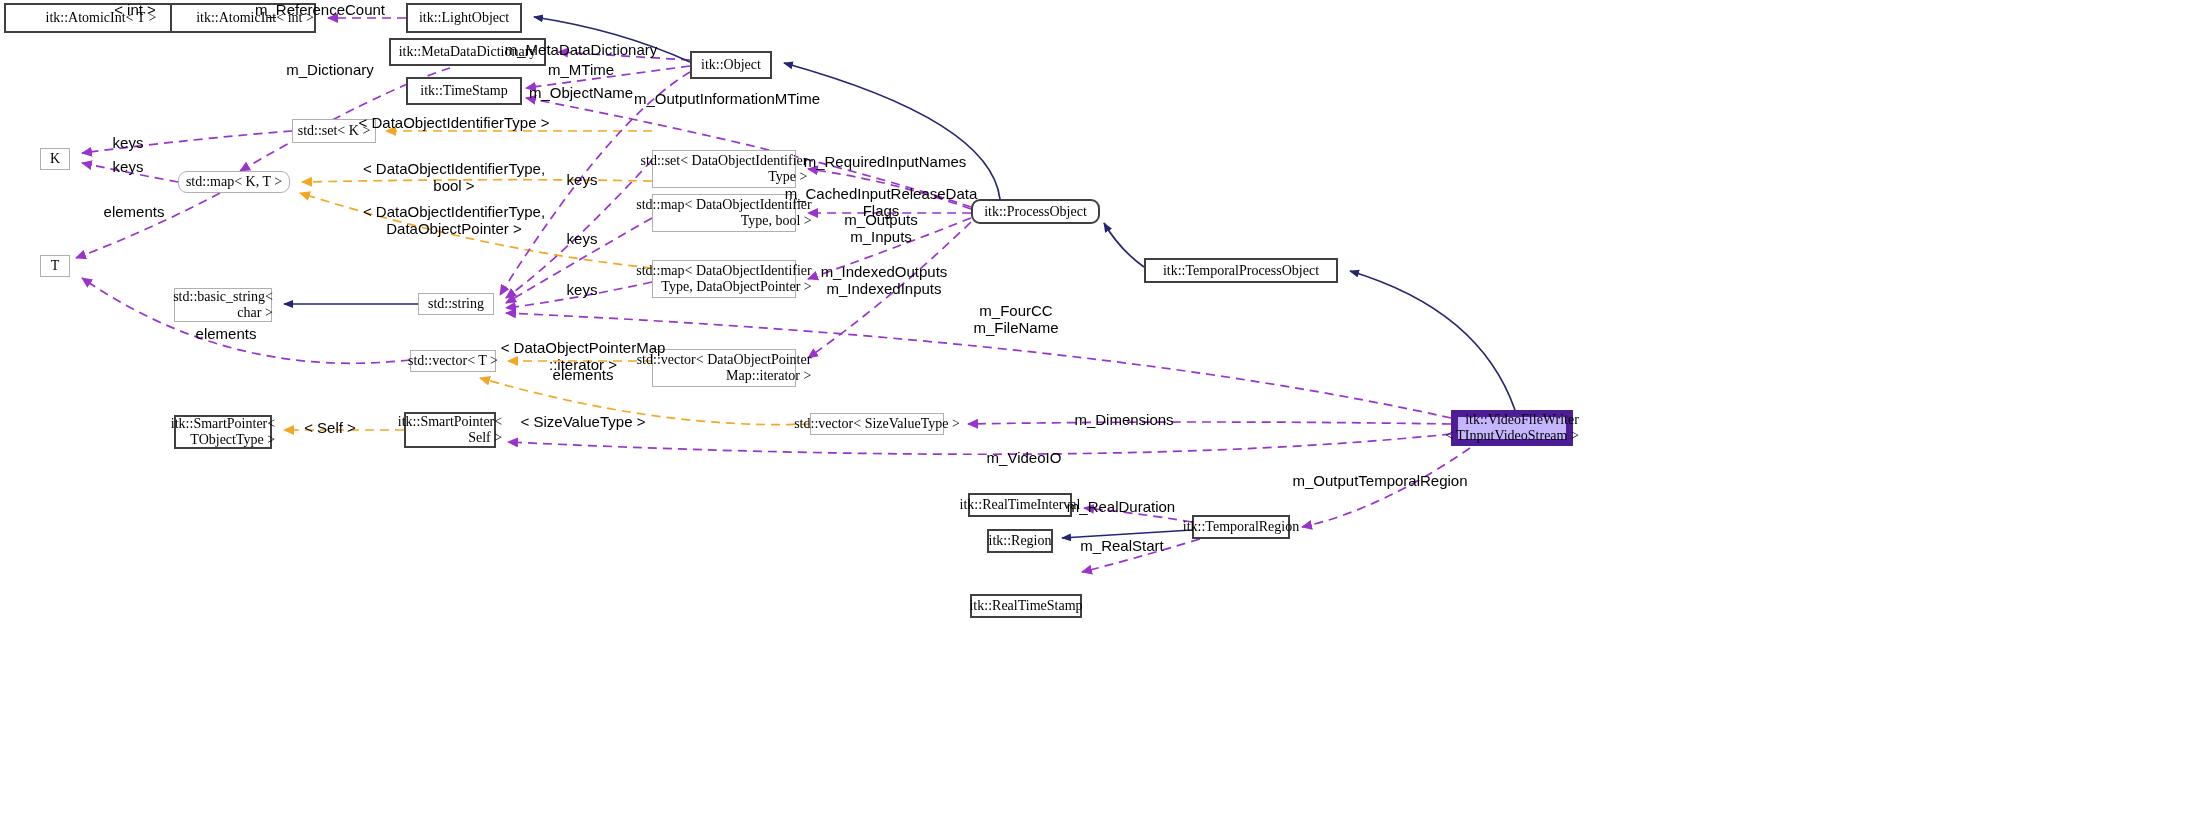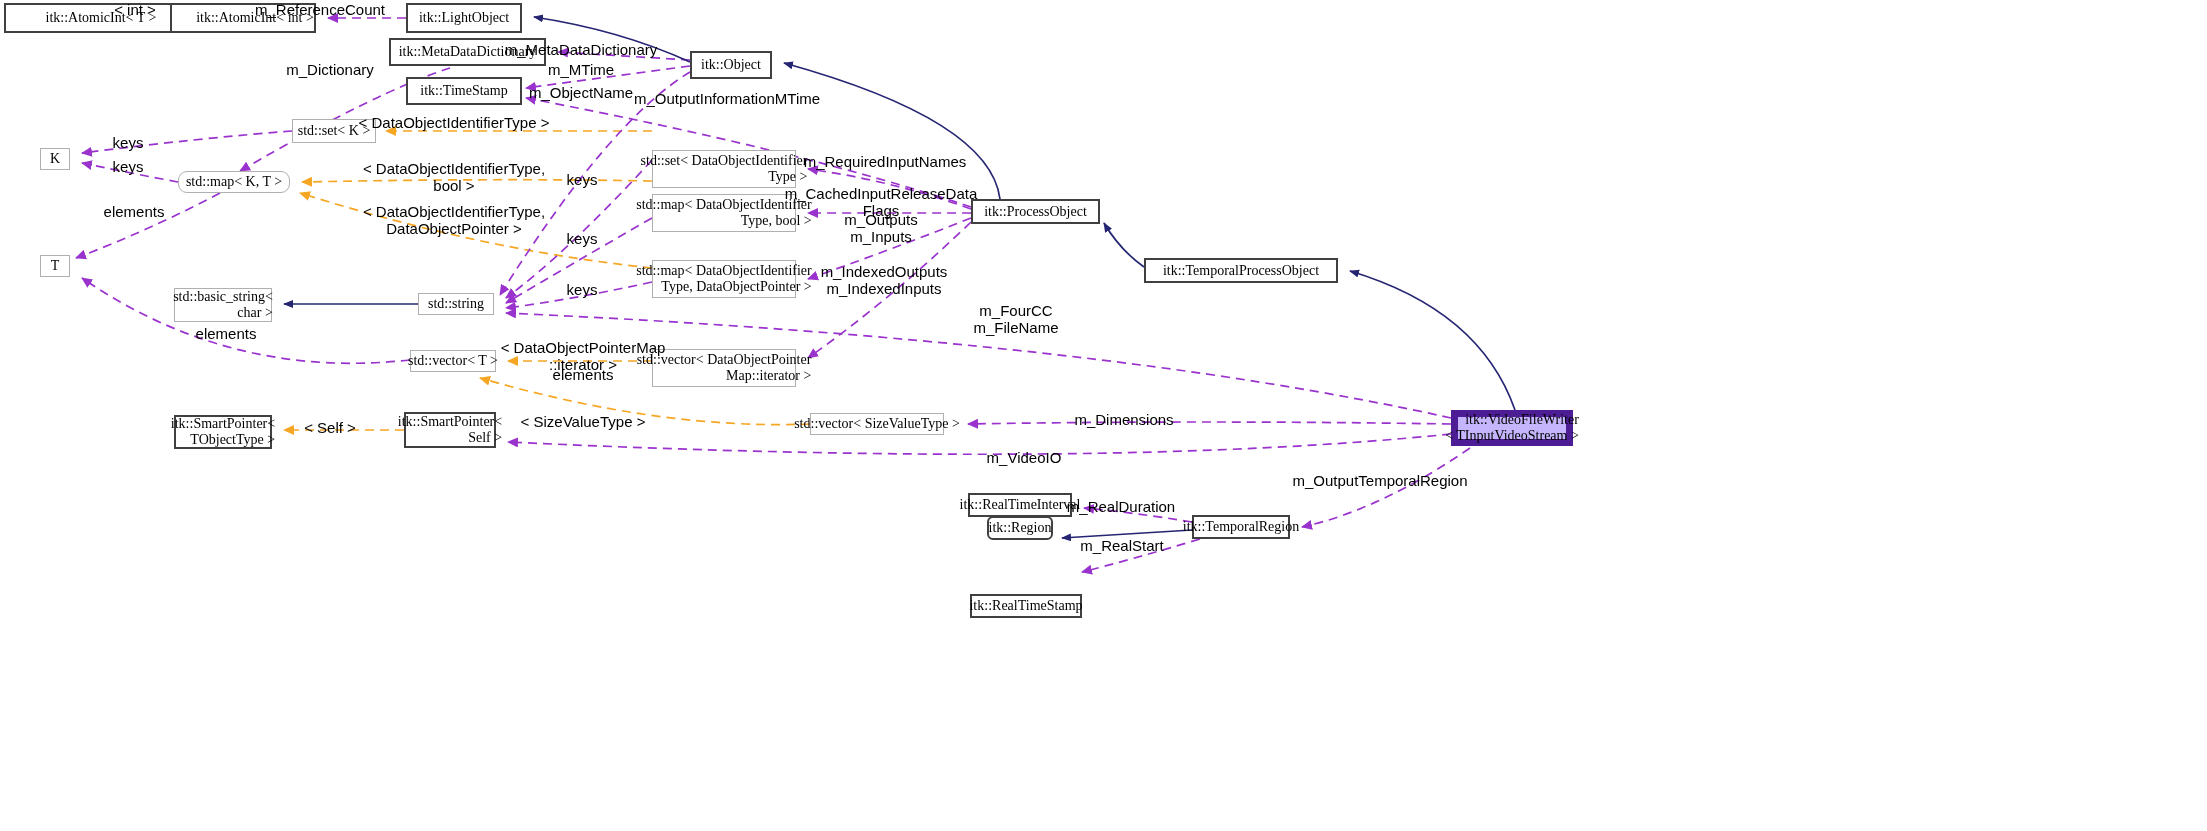--- a/index.html
+++ b/index.html
@@ -123,41 +123,41 @@
       <div class="node thick" style="left: 389px; top: 38px; width: 157px; height: 28px;">itk::MetaDataDictionary</div>
       <div class="node thick" style="left: 690px; top: 51px; width: 82px; height: 28px;">itk::Object</div>
       <div class="node thick" style="left: 406px; top: 77px; width: 116px; height: 28px;">itk::TimeStamp</div>
       <div class="node thin" style="left: 292px; top: 119px; width: 84px; height: 24px;">std::set&lt; K &gt;</div>
       <div class="node thin" style="left: 40px; top: 148px; width: 30px; height: 22px;">K</div>
       <div class="node thin" style="left: 652px; top: 150px; width: 144px; height: 38px;">std::set&lt; DataObjectIdentifier
 Type &gt;</div>
       <div class="node thin" style="left: 178px; top: 171px; width: 112px; height: 22px; border-radius: 9px;">std::map&lt; K, T &gt;</div>
       <div class="node thin" style="left: 652px; top: 194px; width: 144px; height: 38px;">std::map&lt; DataObjectIdentifier
 Type, bool &gt;</div>
-      <div class="node thick" style="left: 971px; top: 199px; width: 129px; height: 25px;">itk::ProcessObject</div>
+      <div class="node thick" style="left: 971px; top: 199px; width: 129px; height: 25px; border-radius: 9px;">itk::ProcessObject</div>
       <div class="node thin" style="left: 40px; top: 255px; width: 30px; height: 22px;">T</div>
       <div class="node thick" style="left: 1144px; top: 258px; width: 194px; height: 25px;">itk::TemporalProcessObject</div>
       <div class="node thin" style="left: 652px; top: 260px; width: 144px; height: 38px;">std::map&lt; DataObjectIdentifier
 Type, DataObjectPointer &gt;</div>
       <div class="node thin" style="left: 174px; top: 288px; width: 98px; height: 34px;">std::basic_string&lt;
 char &gt;</div>
       <div class="node thin" style="left: 418px; top: 293px; width: 76px; height: 22px;">std::string</div>
       <div class="node thin" style="left: 410px; top: 350px; width: 86px; height: 22px;">std::vector&lt; T &gt;</div>
       <div class="node thin" style="left: 652px; top: 349px; width: 144px; height: 38px;">std::vector&lt; DataObjectPointer
 Map::iterator &gt;</div>
       <div class="node filled" style="left: 1451px; top: 410px; width: 122px; height: 36px;">itk::VideoFileWriter
 &lt; TInputVideoStream &gt;</div>
       <div class="node thick" style="left: 174px; top: 415px; width: 98px; height: 34px;">itk::SmartPointer&lt;
 TObjectType &gt;</div>
       <div class="node thick" style="left: 404px; top: 412px; width: 92px; height: 36px;">itk::SmartPointer&lt;
 Self &gt;</div>
       <div class="node thin" style="left: 810px; top: 413px; width: 134px; height: 22px;">std::vector&lt; SizeValueType &gt;</div>
       <div class="node thick" style="left: 968px; top: 493px; width: 104px; height: 24px;">itk::RealTimeInterval</div>
       <div class="node thick" style="left: 1192px; top: 515px; width: 98px; height: 24px;">itk::TemporalRegion</div>
-      <div class="node thick" style="left: 987px; top: 516px; width: 66px; height: 24px; border-radius: 6px;">itk::Region</div>
+      <div class="node thick" style="left: 987px; top: 529px; width: 66px; height: 24px;">itk::Region</div>
       <div class="node thick" style="left: 970px; top: 594px; width: 112px; height: 24px;">itk::RealTimeStamp</div>
     </div>
 
   <div id="label-layer">
       <div class="edge-label" style="left: 135px; top: 1px;">&lt; int &gt;</div>
       <div class="edge-label" style="left: 320px; top: 1px;">m_ReferenceCount</div>
       <div class="edge-label" style="left: 581px; top: 41px;">m_MetaDataDictionary</div>
       <div class="edge-label" style="left: 581px; top: 61px;">m_MTime</div>
       <div class="edge-label" style="left: 330px; top: 61px;">m_Dictionary</div>
       <div class="edge-label" style="left: 581px; top: 84px;">m_ObjectName</div>

